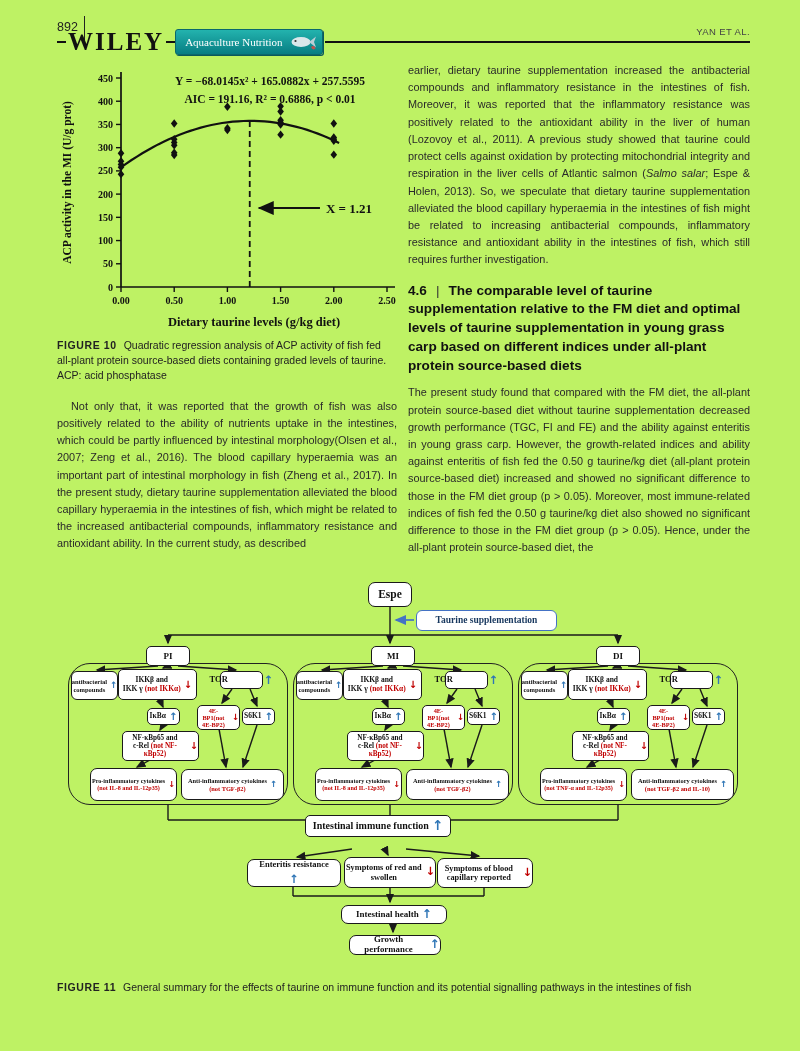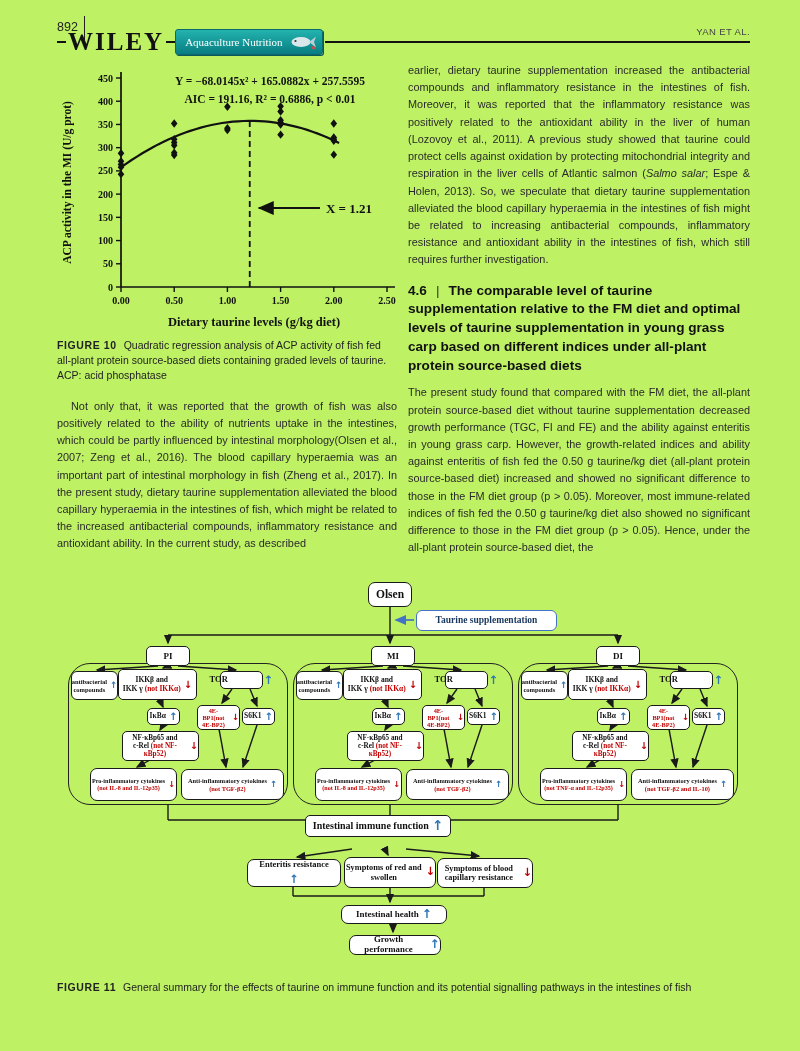--- a/index.html
+++ b/index.html
@@ -235,21 +235,21 @@
         <line x1="385" y1="271" x2="388" y2="277" stroke="#1a1a1a" stroke-width="1.4" marker-end="url(#ah)"></line>
         <line x1="406" y1="271" x2="479" y2="278" stroke="#1a1a1a" stroke-width="1.4" marker-end="url(#ah)"></line>
         <line x1="293" y1="309" x2="293" y2="318" stroke="#1a1a1a" stroke-width="1.4"></line>
         <line x1="484" y1="310" x2="484" y2="318" stroke="#1a1a1a" stroke-width="1.4"></line>
         <line x1="293" y1="318" x2="484" y2="318" stroke="#1a1a1a" stroke-width="1.4"></line>
         <line x1="390" y1="310" x2="390" y2="324" stroke="#1a1a1a" stroke-width="1.4" marker-end="url(#ah)"></line>
         <line x1="393" y1="346" x2="393" y2="354" stroke="#1a1a1a" stroke-width="1.4" marker-end="url(#ah)"></line>
       </svg>
 
     <div class="dbox fishbox">
-        <span>Olsen</span>
+        <span>Espe</span>
       </div>
     <div class="dbox taurine">
         <span>Taurine supplementation</span>
       </div>
 
     <div class="dpanel" style="left:68px">
       <div class="outline"></div>
       <div class="dbox b-label">
           <span>PI</span>
         </div>
@@ -437,21 +437,21 @@
       </div>
     <div class="dbox b-ent">
         <span>Enteritis resistance</span>
         <span class="arr up">↑</span>
       </div>
     <div class="dbox b-red">
         <span>Symptoms of red and swollen</span>
         <span class="arr down">↓</span>
       </div>
     <div class="dbox b-hyp">
-        <span>Symptoms of blood capillary resistance</span>
+        <span>Symptoms of blood capillary reported</span>
         <span class="arr down">↓</span>
       </div>
     <div class="dbox b-health">
         <span>Intestinal health</span>
         <span class="arr up">↑</span>
       </div>
     <div class="dbox b-growth">
         <span>Growth performance</span>
         <span class="arr up">↑</span>
       </div>

